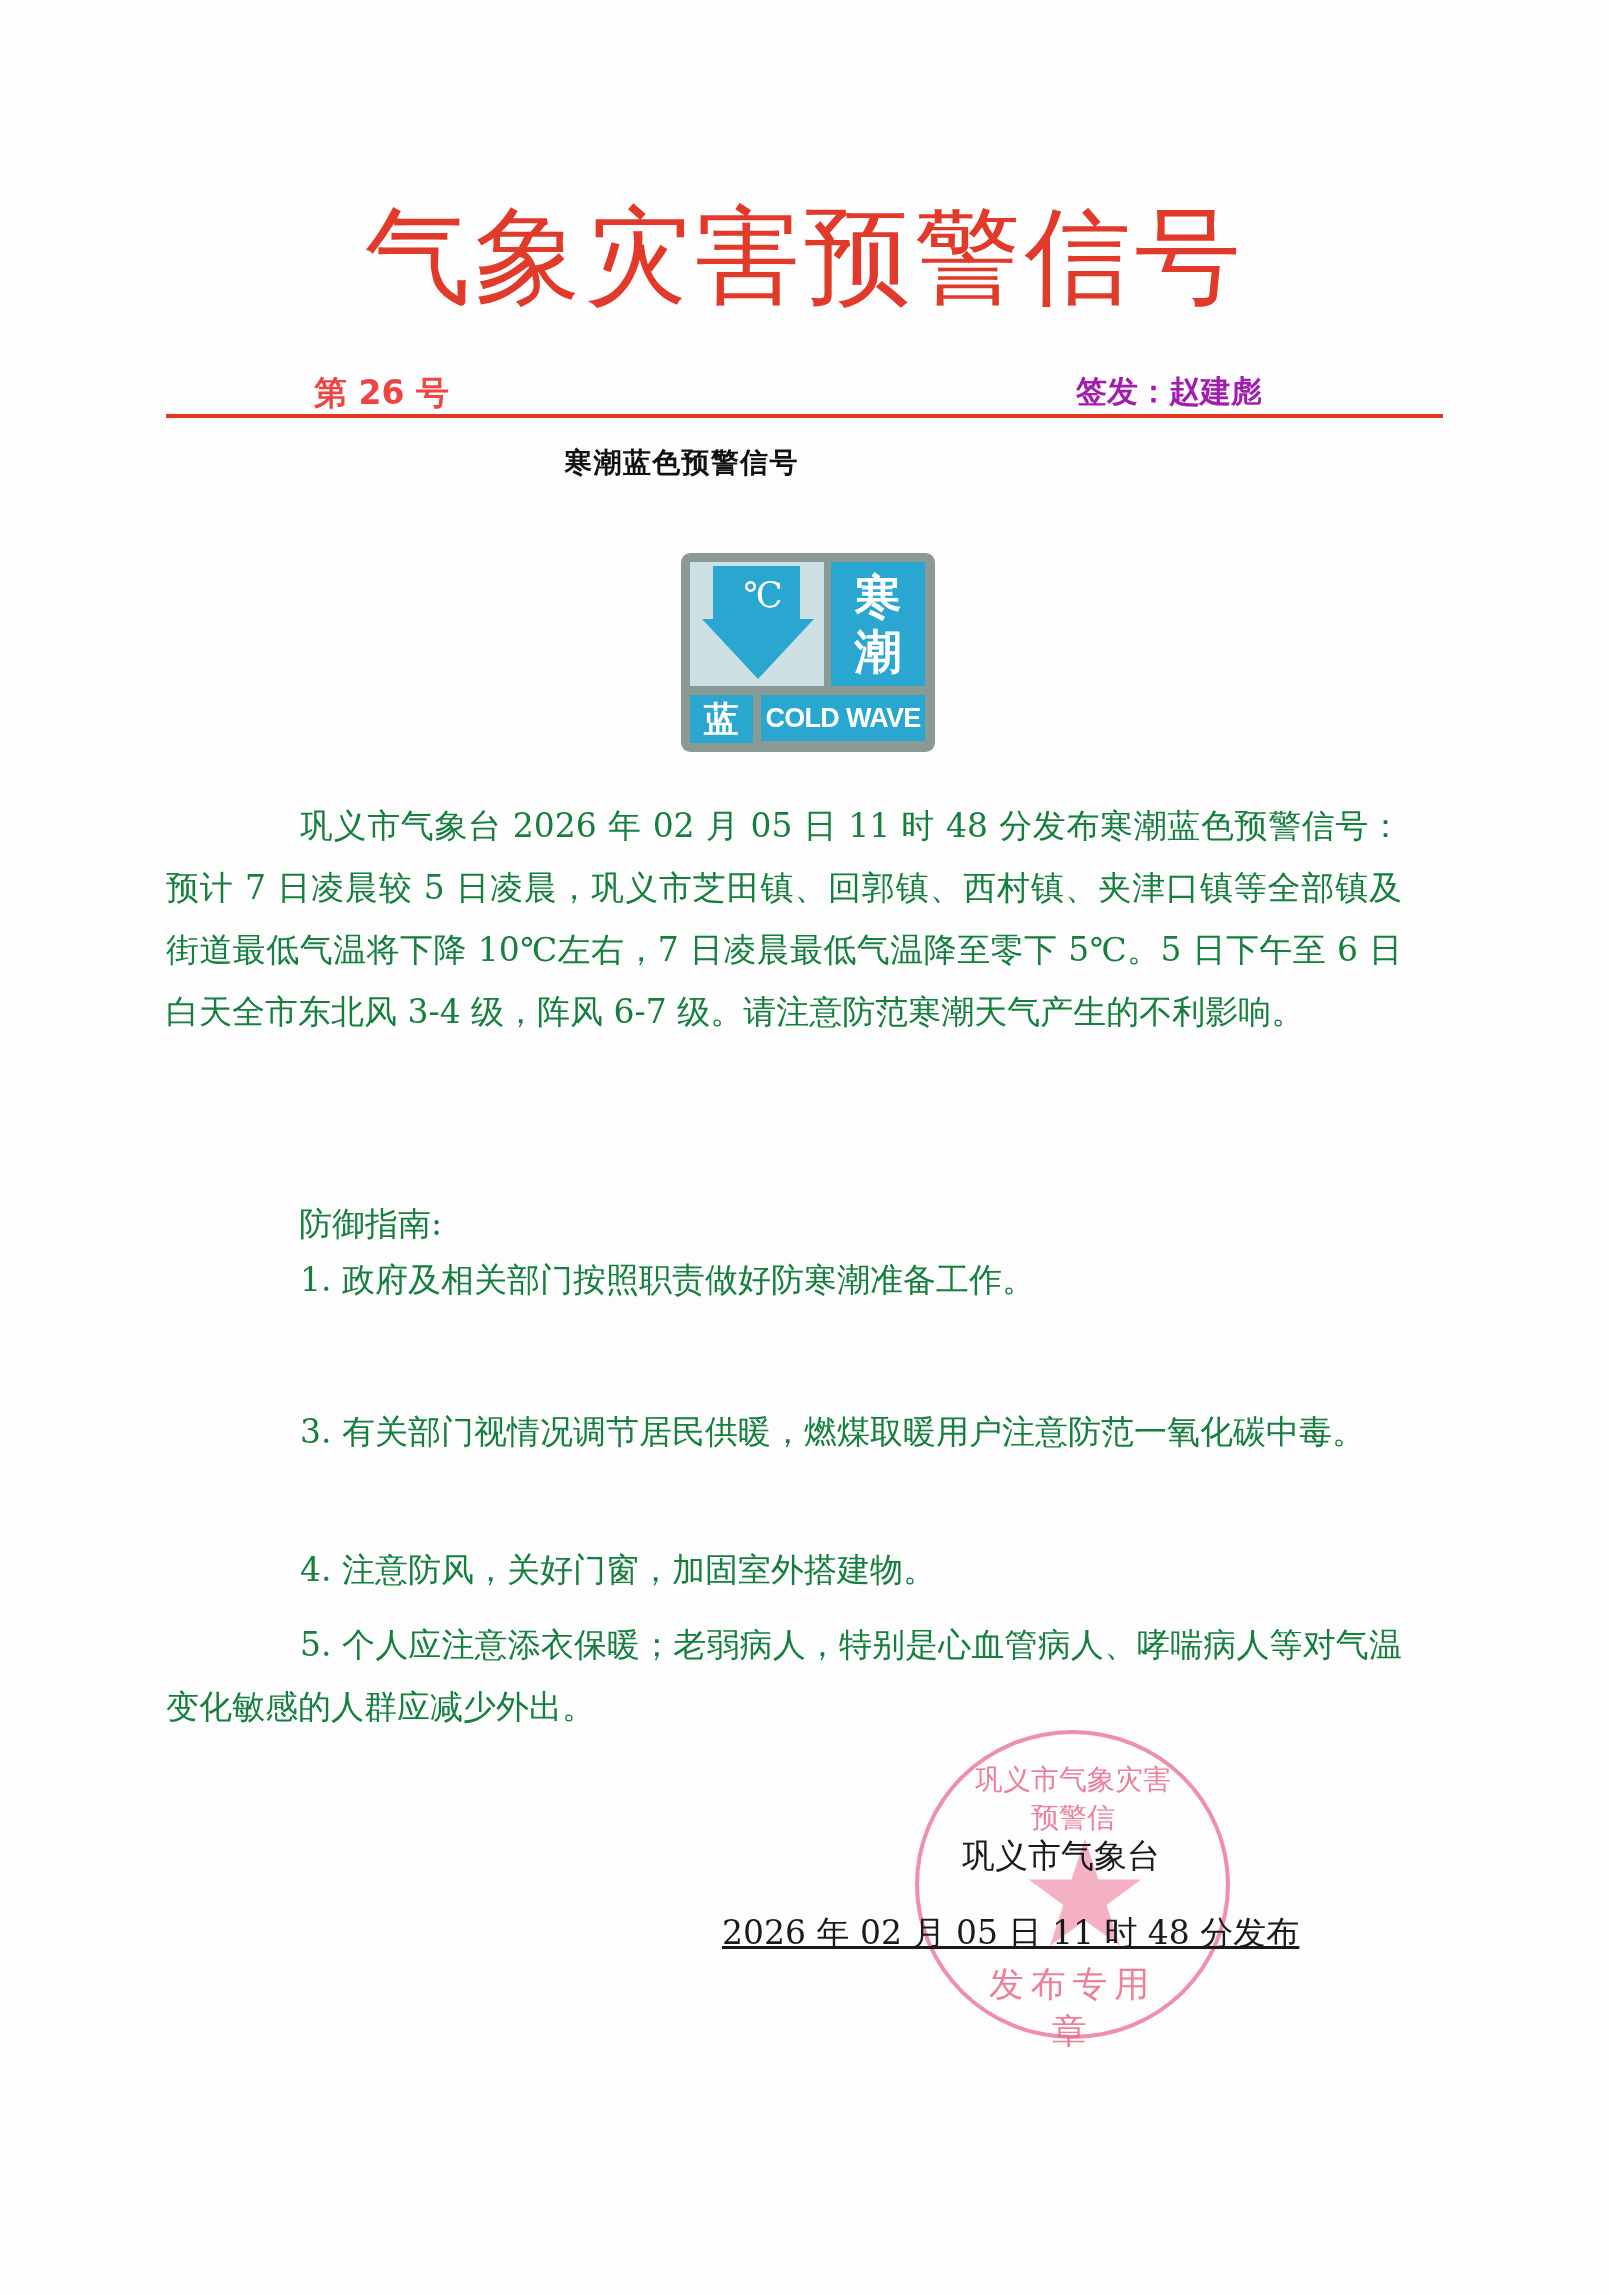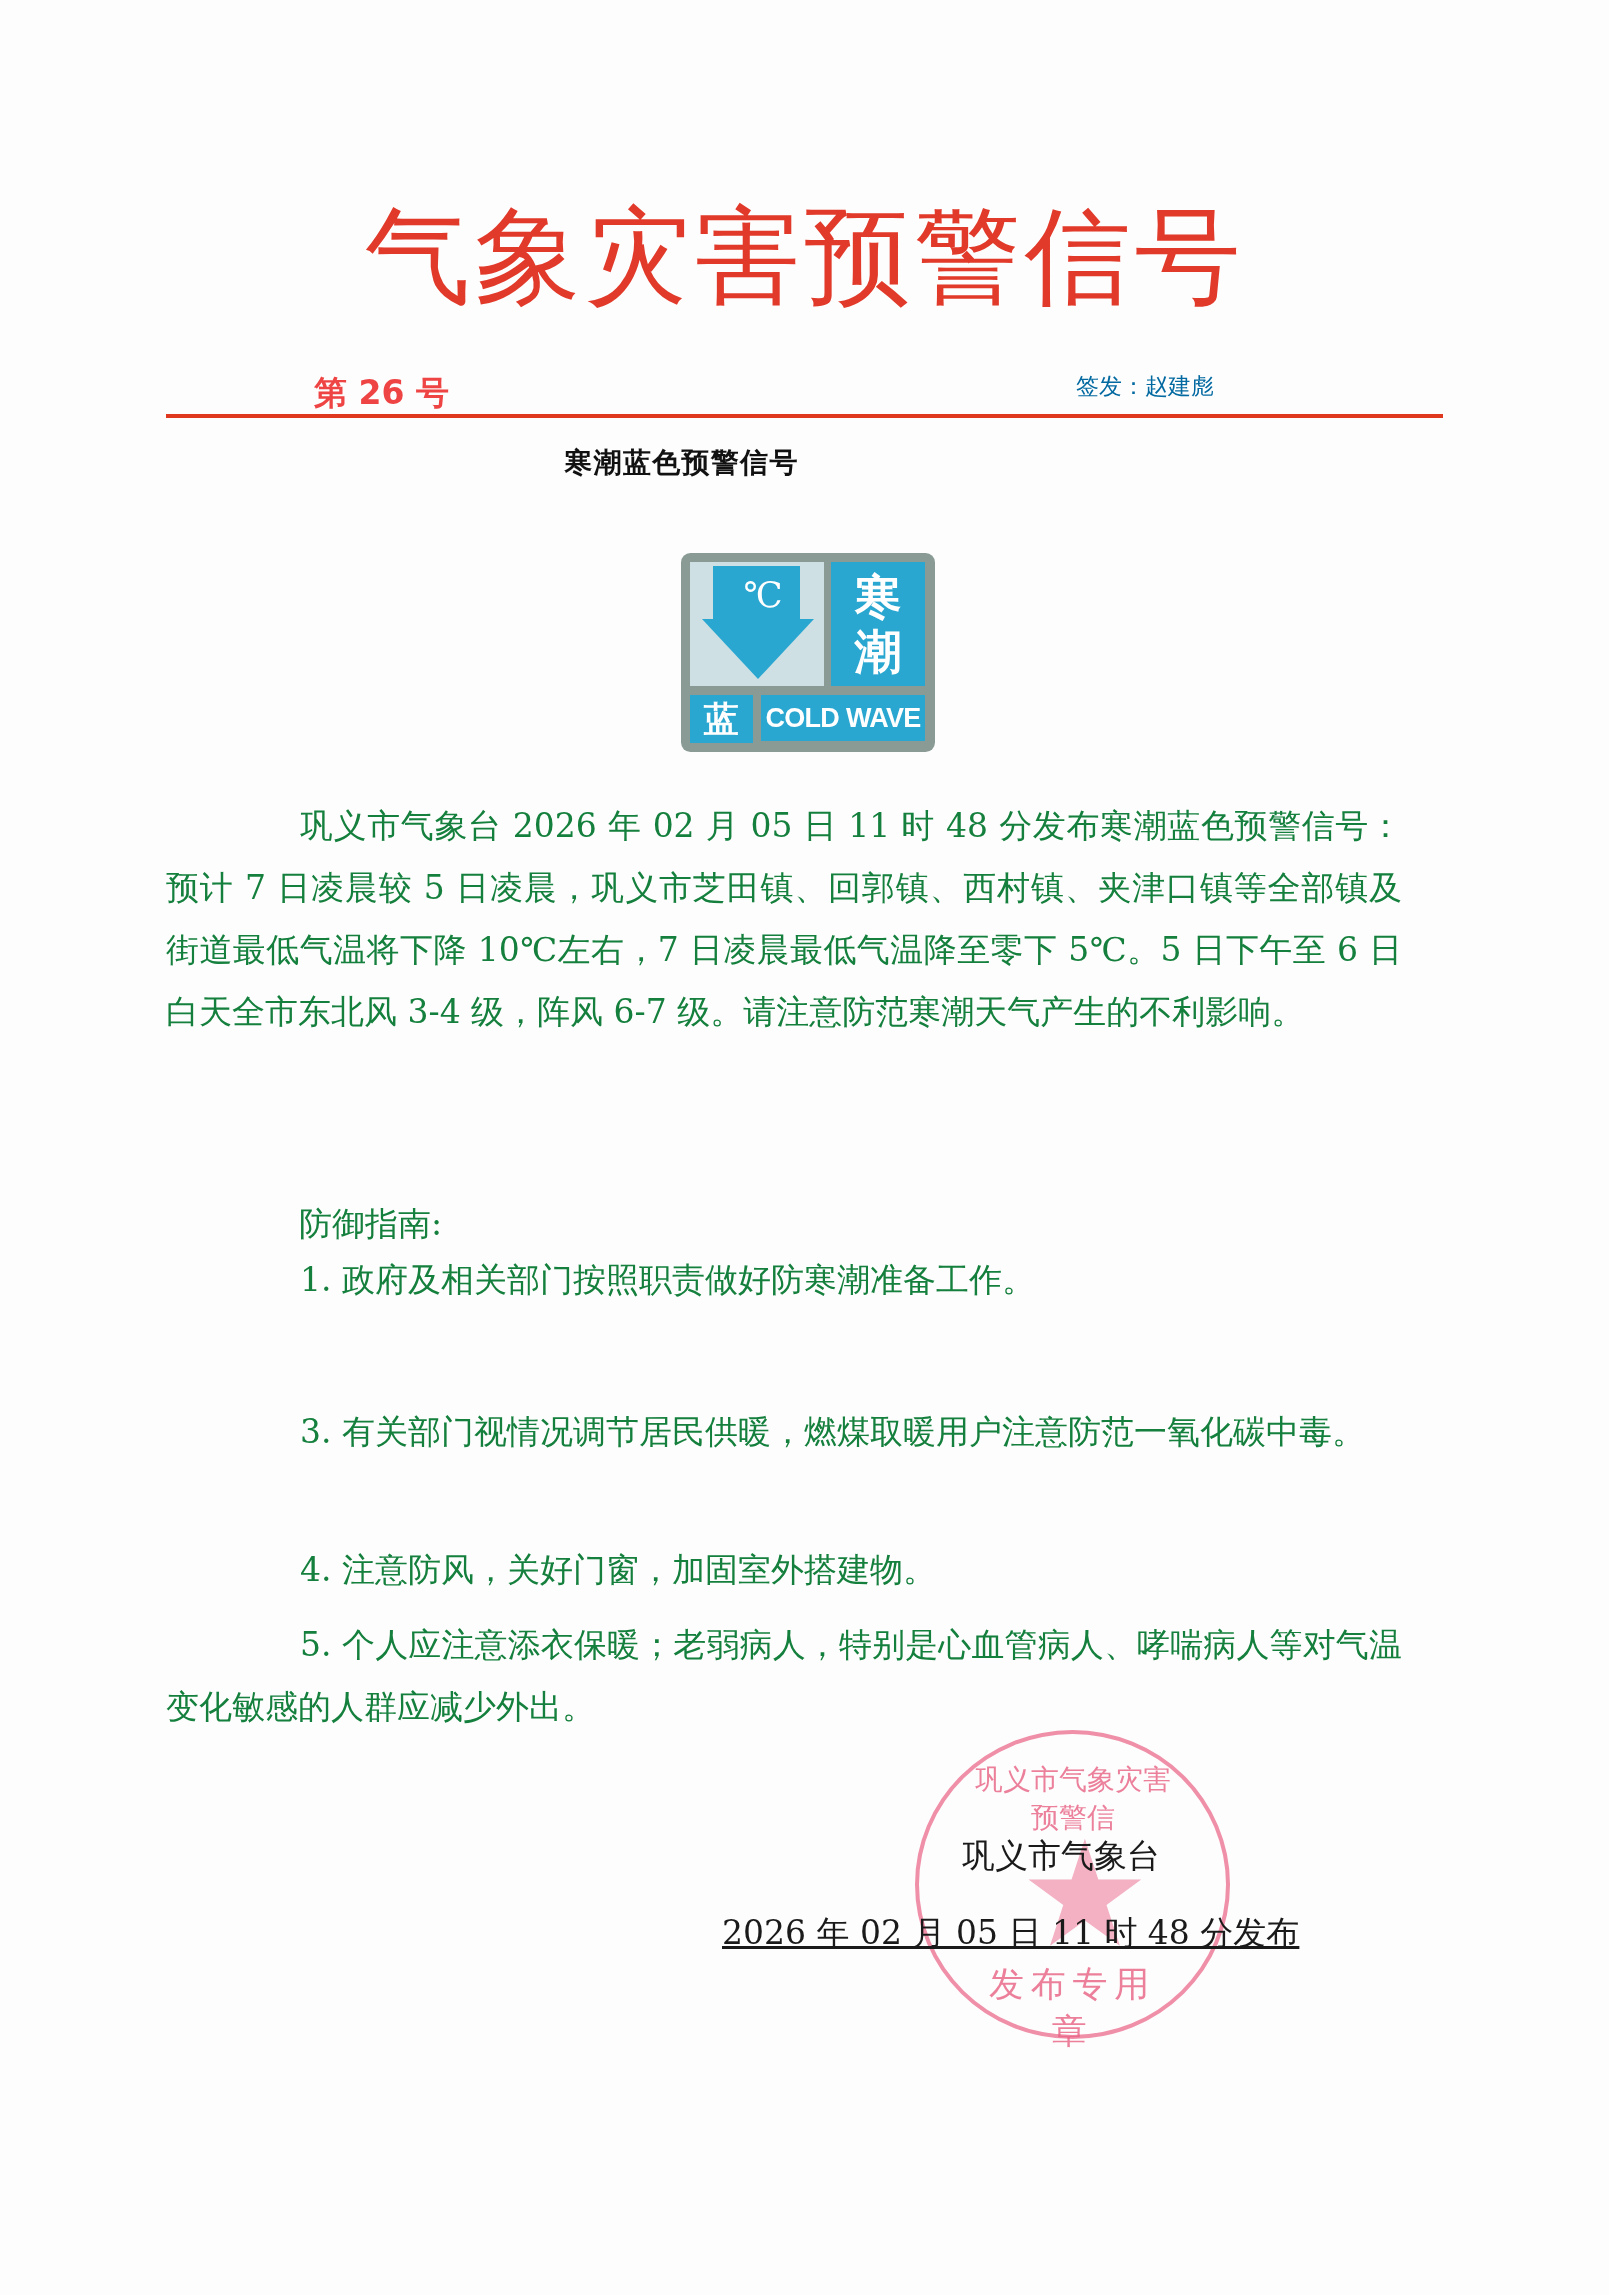--- a/index.html
+++ b/index.html
@@ -6,22 +6,22 @@
   body { width: 1609px; height: 2295px; position: relative; overflow: hidden;
          font-family: "DejaVu Serif", "Liberation Serif", serif; color: #1a1a1a; }
   .page { position: absolute; left: 0; top: 0; width: 1609px; height: 2295px; background: #fdfdfd; }
 
   .masthead { position: absolute; left: 0; top: 190px; width: 1609px; text-align: center;
               font-family: "DejaVu Sans", "Liberation Sans", sans-serif;
               font-size: 106px; color: #e23a2a; letter-spacing: 4px; line-height: 134px; }
 
   .doc-no { position: absolute; left: 314px; top: 371px; font-size: 33px; font-weight: bold;
             font-family: "DejaVu Sans", "Liberation Sans", sans-serif; color: #ef4444; }
-  .signer { position: absolute; left: 1076px; top: 371px; font-size: 23px; font-weight: normal;
-            font-family: "DejaVu Sans", "Liberation Sans", sans-serif; color: #0369a1; }
+  .signer { position: absolute; left: 1076px; top: 371px; font-size: 31px; font-weight: bold;
+            font-family: "DejaVu Sans", "Liberation Sans", sans-serif; color: #a21caf; }
   .red-rule { position: absolute; left: 166px; top: 414px; width: 1277px; height: 4px; background: #e0381f; }
 
   .subtitle { position: absolute; left: 0; top: 444px; width: 1363px; text-align: center;
               font-family: "DejaVu Sans", "Liberation Sans", sans-serif; font-weight: bold;
               font-size: 28px; color: #111; letter-spacing: 1.3px; }
 
   .signal-icon { position: absolute; left: 681px; top: 553px; width: 254px; height: 199px;
                  background: #8a9b96; border-radius: 9.4px; }
   .si-top-left { position: absolute; left: 8.7px; top: 8.7px; width: 134px; height: 124px; background: #cfe0e4; }
   .si-arrow-shaft { position: absolute; left: 23.4px; top: 4px; width: 87px; height: 53px; background: #2aa7d0; }

